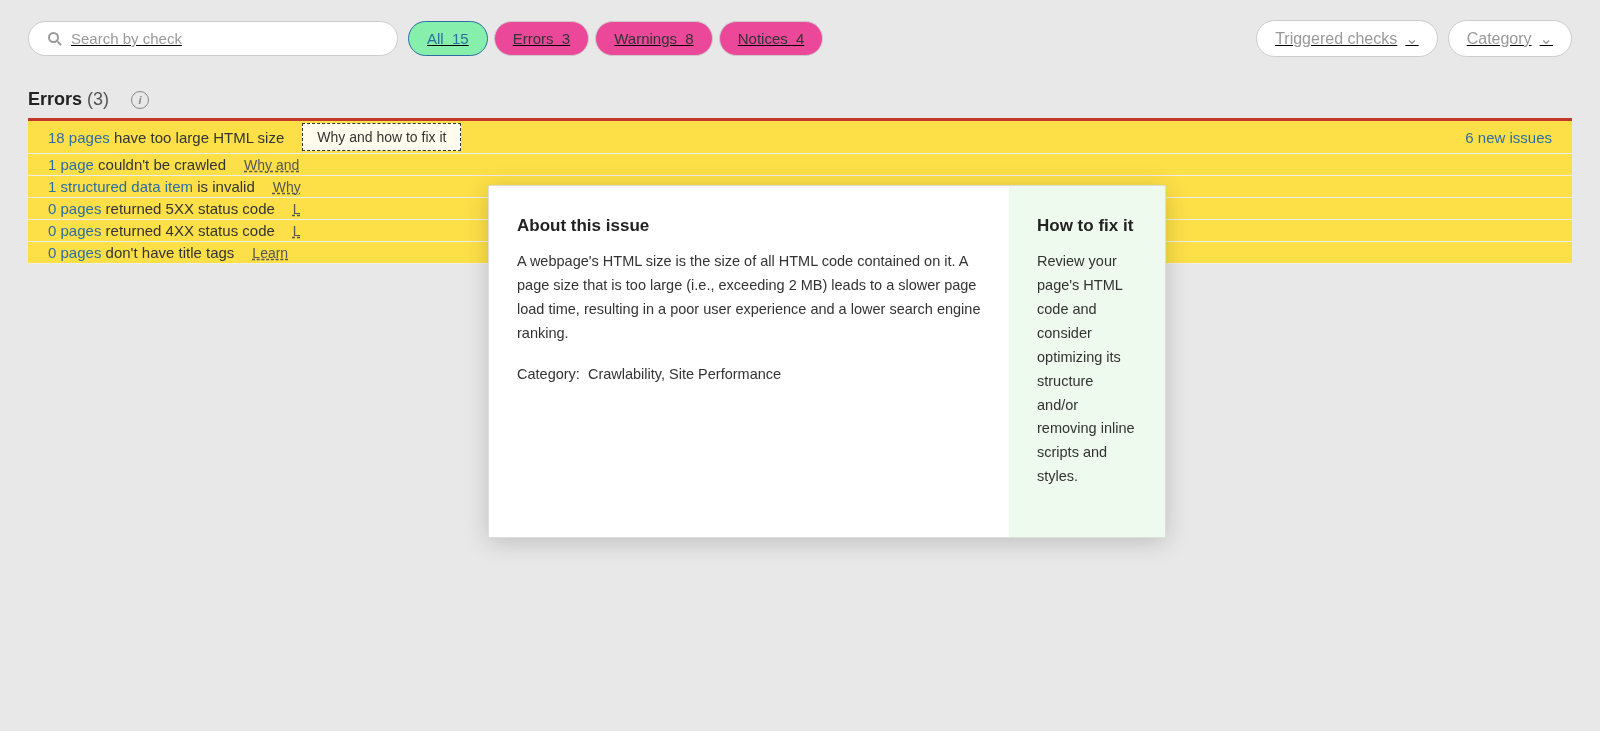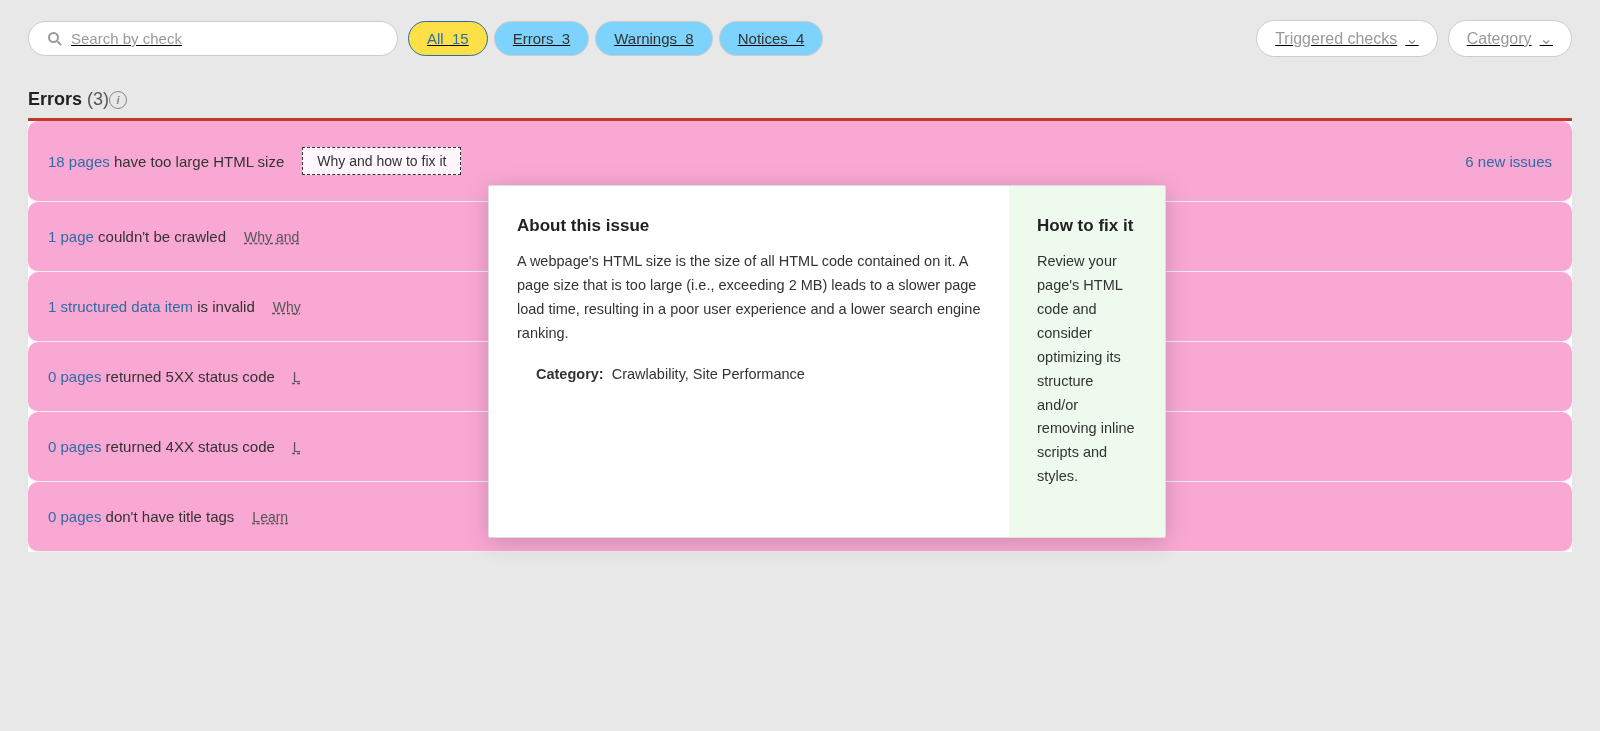--- a/index.html
+++ b/index.html
@@ -50,33 +50,33 @@
     }
 
     .filter-tabs {
       display: flex;
       gap: 6px;
       align-items: center;
     }
 
     .filter-tab {
       border: 1.5px solid #ccc;
-      background: #7dd3fc;
+      background: #ec4899;
       border-radius: 20px;
       padding: 8px 18px;
       font-size: 15px;
       cursor: pointer;
       color: #333;
       white-space: nowrap;
     }
 
     .filter-tab.active {
       border-color: #2d6da3;
       color: #2d6da3;
-      background: #fde047;
+      background: #86efac;
       font-weight: 500;
     }
 
     .filter-spacer {
       flex: 1;
     }
 
     .dropdown-btn {
       display: flex;
       align-items: center;
@@ -91,21 +91,21 @@
     }
 
     
     .section-header {
       font-size: 18px;
       font-weight: 700;
       color: #222;
       margin-bottom: 8px;
       display: flex;
       align-items: center;
-      gap: 0;
+      gap: 22px;
     }
 
     .section-header .count {
       font-weight: 400;
       color: #555;
     }
 
     .info-icon {
       display: inline-flex;
       align-items: center;
@@ -131,27 +131,26 @@
 
     
     .issues-list {
       background: #fff;
       width: 100%;
     }
 
     .issue-row {
       display: flex;
       align-items: center;
-      padding: 26px 20px;
+      padding: 2px 20px;
       border-bottom: 1px solid #eee;
       font-size: 15px;
       color: #333;
-      background: #f9a8d4;
+      background: #fde047;
       position: relative;
-      border-radius: 10px;
     }
 
     .issue-link {
       color: #2d6da3;
       text-decoration: none;
       cursor: pointer;
     }
 
     .why-link {
       color: #555;
@@ -209,22 +208,21 @@
       margin-bottom: 18px;
     }
 
     .tooltip-category {
       font-size: 14.5px;
       color: #333;
       line-height: 1.5;
     }
 
     .tooltip-category strong {
-      font-weight: 700;
-      margin-left: 19px;
+      font-weight: 400;
     }
 
     .active-why-btn {
       border: 1.5px dashed #333;
       background: rgba(255,255,255,0.9);
       color: #333;
       padding: 5px 14px;
       font-size: 14px;
       cursor: pointer;
       margin-left: 18px;

